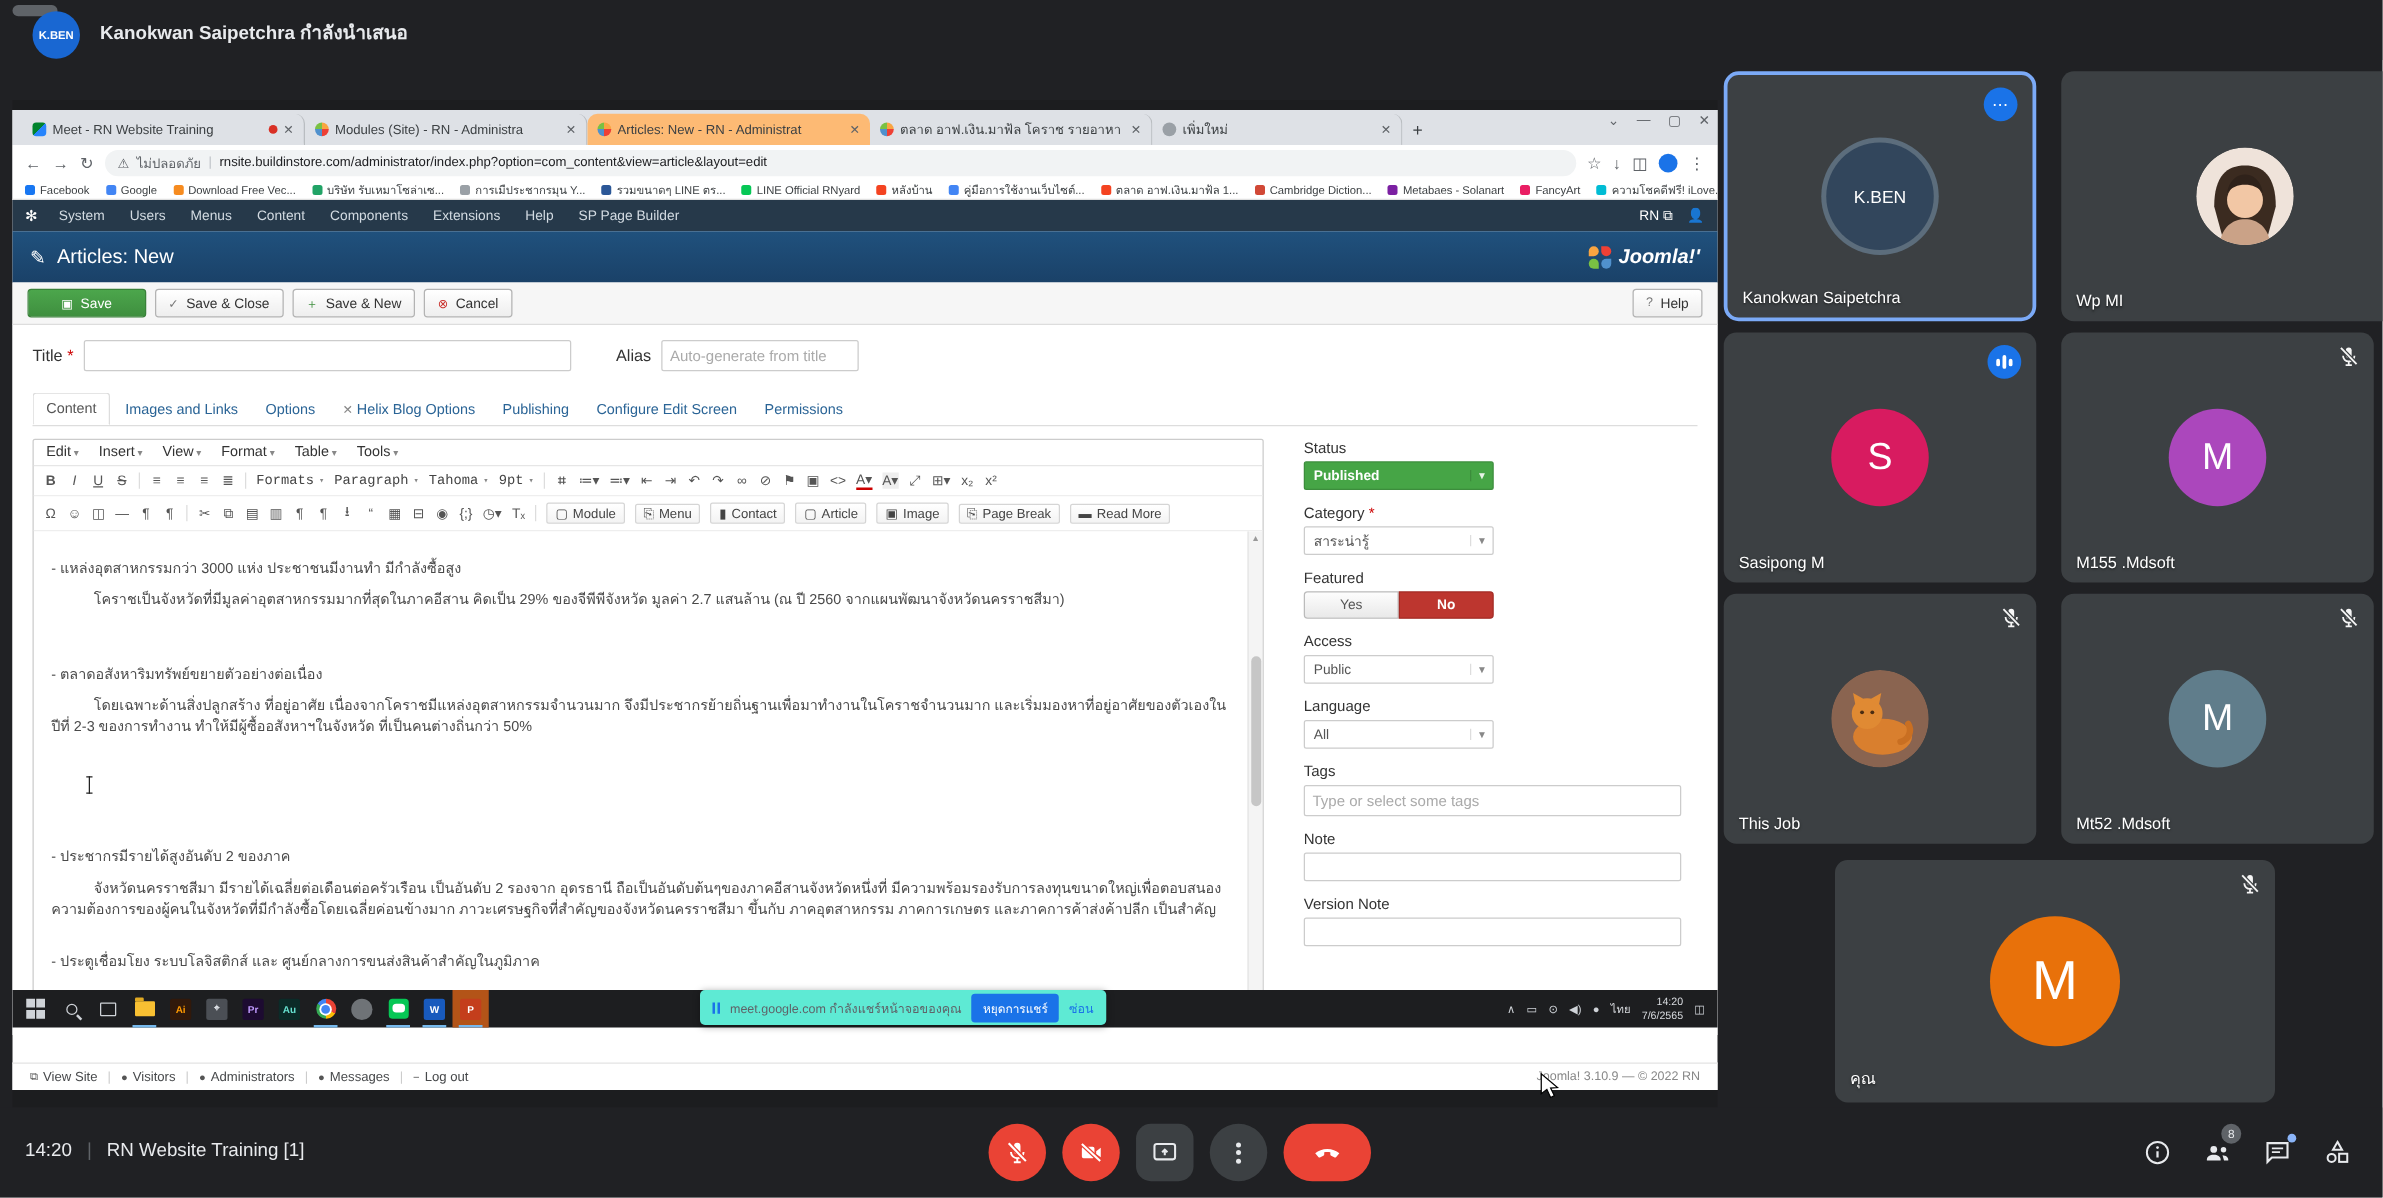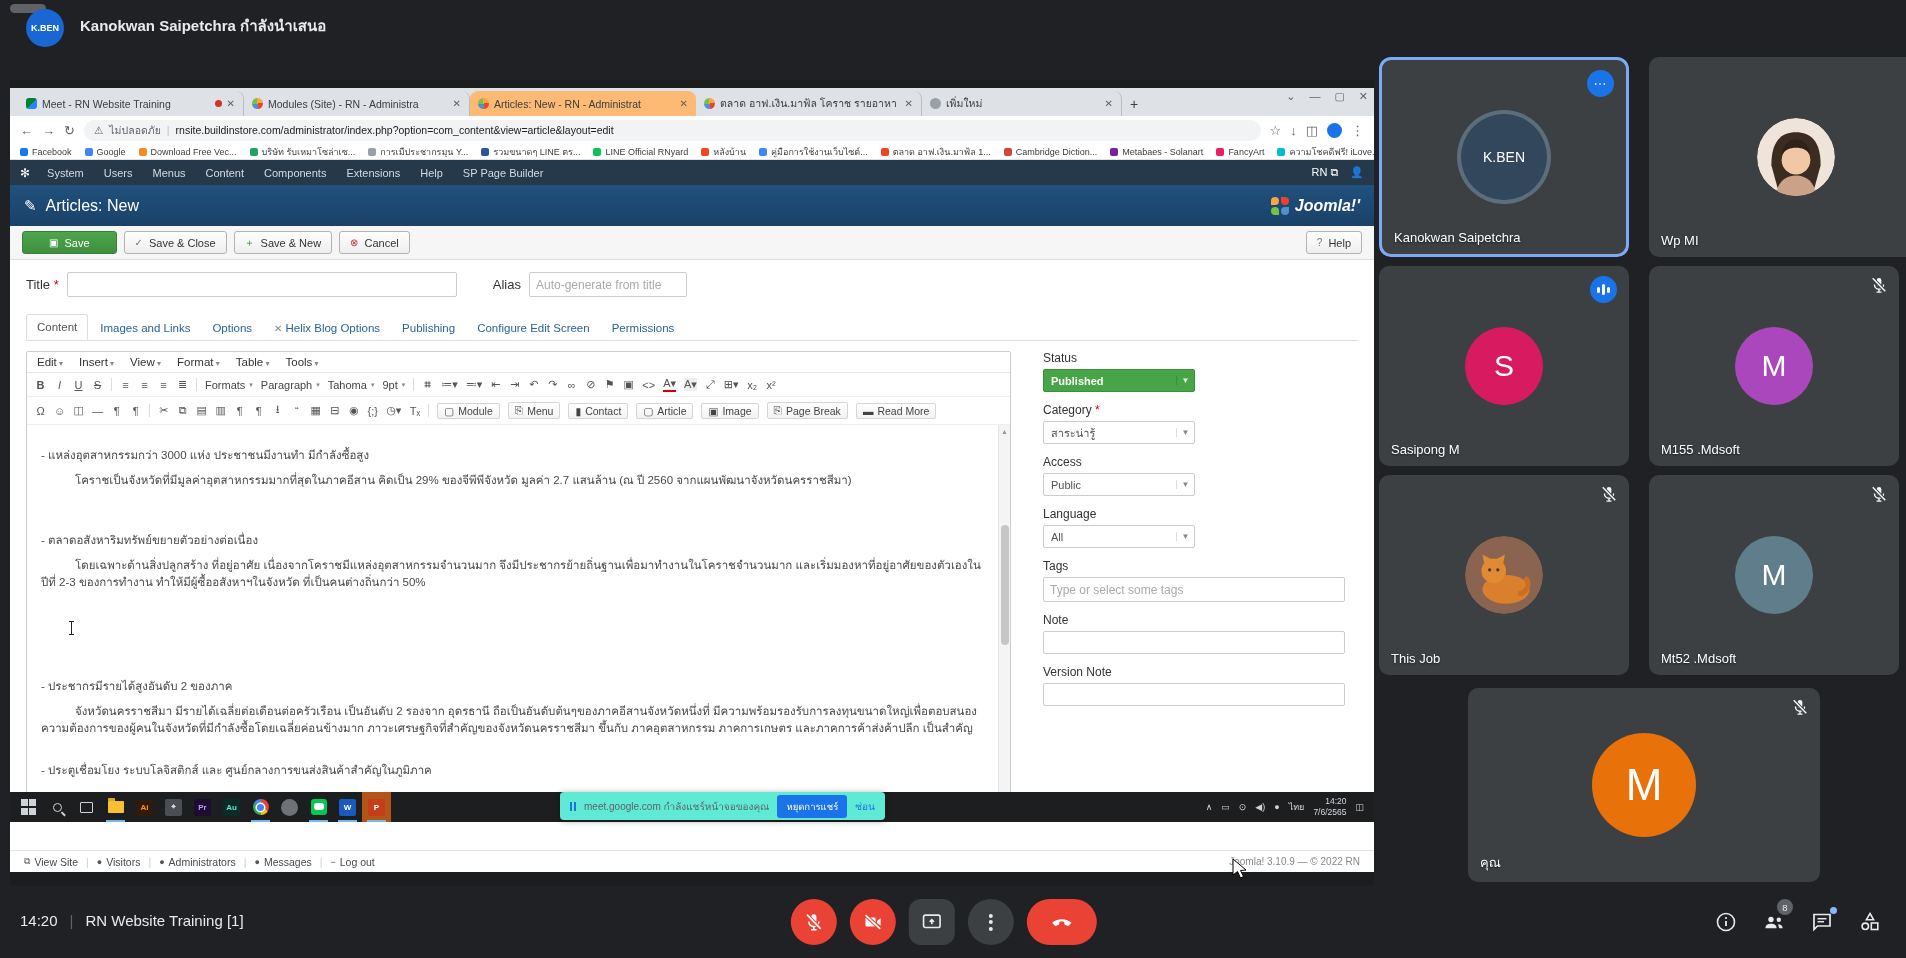--- a/index.html
+++ b/index.html
@@ -91,21 +91,21 @@
 
   .jcontent { display:flex; padding:10px 16px 0 16px; gap:32px; }
 
   
   .editor { width:985px; border:1px solid #ccc; border-radius:2px; background:#fff; }
   .ed-menubar { display:flex; gap:16px; padding:4px 10px; font-size:11.5px; color:#333; border-bottom:1px solid #e6e6e6; }
   .ed-menubar span::after { content:" ▾"; font-size:8px; color:#888; }
   .ed-row { display:flex; align-items:center; flex-wrap:nowrap; gap:8px; padding:4px 8px; border-bottom:1px solid #eee; font-size:11px; color:#555; }
   .eic { min-width:11px; text-align:center; }
   .ed-sep { width:1px; height:13px; background:#ddd; }
-  .ed-dd { display:inline-flex; align-items:center; gap:4px; color:#444; }
+  .ed-dd { display:inline-flex; align-items:center; gap:4px; color:#444;font-family:Liberation Mono, monospace; }
   .ed-dd::after { content:"▾"; font-size:7px; color:#888; }
   .ed-plugin { display:inline-flex; align-items:center; gap:4px; border:1px solid #d5d5d5; border-radius:2px;
       background:linear-gradient(#fff,#f3f3f3); padding:1px 6px; font-size:10.5px; color:#444; }
   .ed-content { position:relative; height:388px; padding:10px 26px 10px 14px; font-size:11.5px; color:#4a4a4a; line-height:1.45; overflow:hidden; }
   .ed-content p { margin:0; }
   .p-indent { text-indent:34px; }
   .mt-sm { margin-top:8px !important; } .mt-md { margin-top:26px !important; }
   .mt-lg { margin-top:44px !important; } .mt-xl { margin-top:88px !important; } .mt-gap { margin-top:20px !important; }
   .ed-scroll { position:absolute; right:0; top:0; width:12px; height:100%; background:#f4f4f4; border-left:1px solid #e4e4e4; }
   .ed-scroll .up { position:absolute; top:2px; left:2px; font-size:7px; color:#999; }
@@ -532,20 +532,27 @@
             </div>
           </div>
           <div class="sgroup">
             <span class="slabel"><span>Category</span> <span class="req">*</span></span>
             <div class="sselect">
               <span class="sv">สาระน่ารู้</span>
                 <span class="sc">▼</span>
             </div>
           </div>
           <div class="sgroup">
+            <span class="slabel">Featured</span>
+            <div class="feat-group">
+              <span class="feat-btn feat-yes">Yes</span>
+              <span class="feat-btn feat-no">No</span>
+            </div>
+          </div>
+          <div class="sgroup">
             <span class="slabel">Access</span>
             <div class="sselect">
               <span class="sv">Public</span>
                 <span class="sc">▼</span>
             </div>
           </div>
           <div class="sgroup">
             <span class="slabel">Language</span>
             <div class="sselect">
               <span class="sv">All</span>

